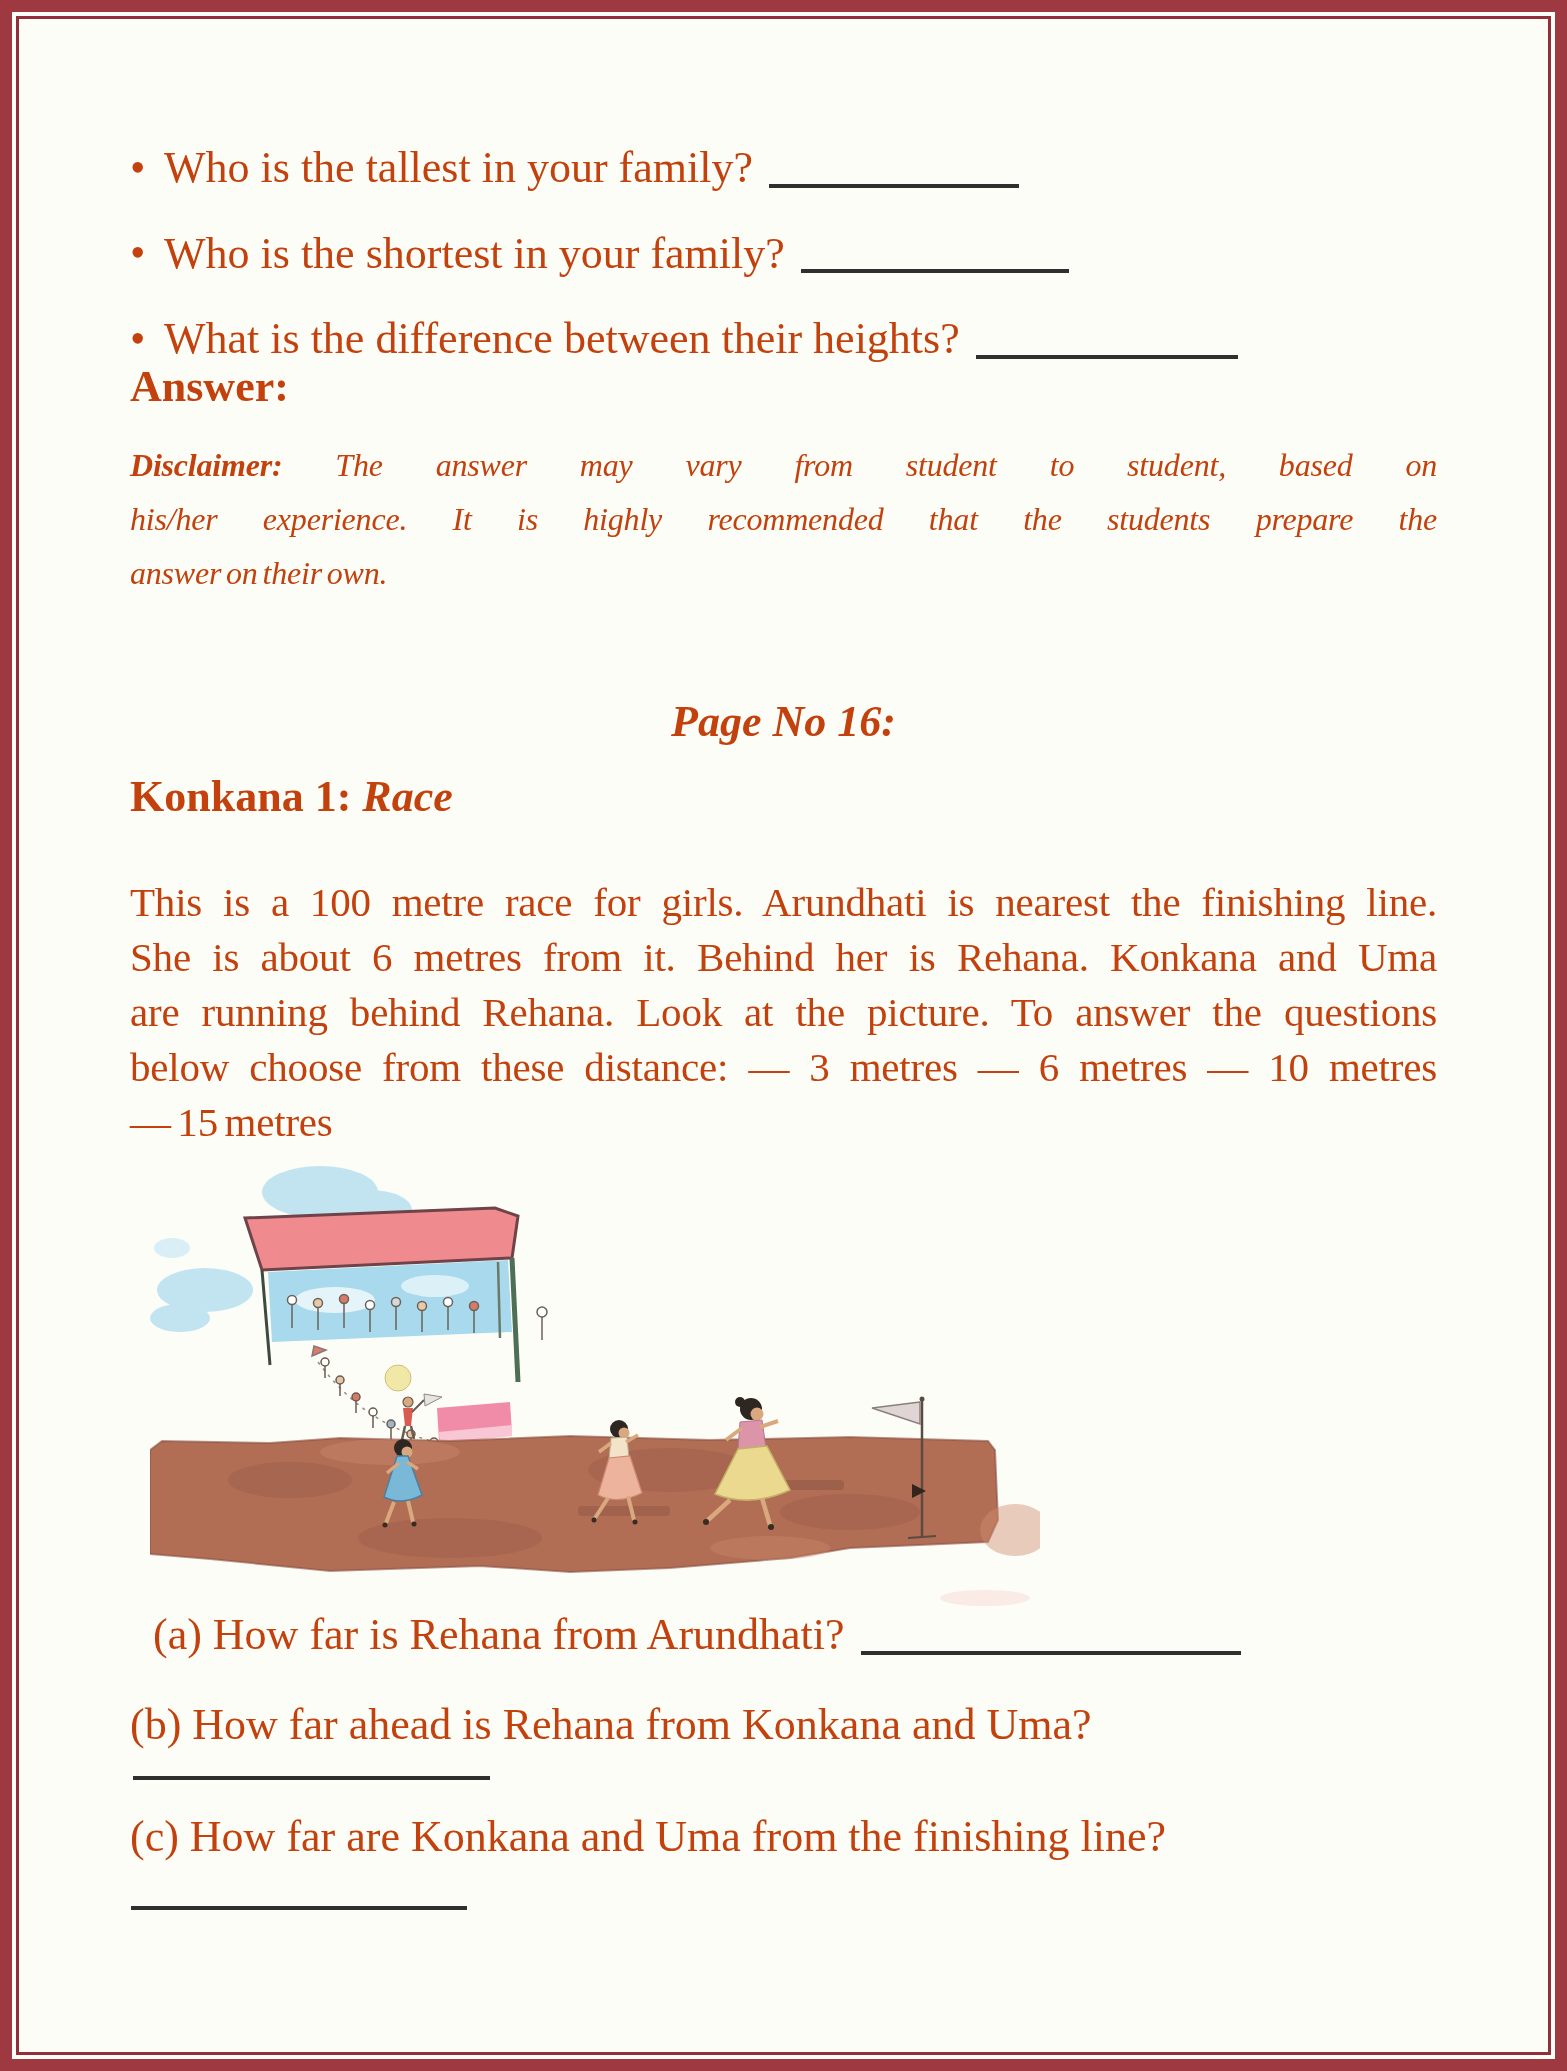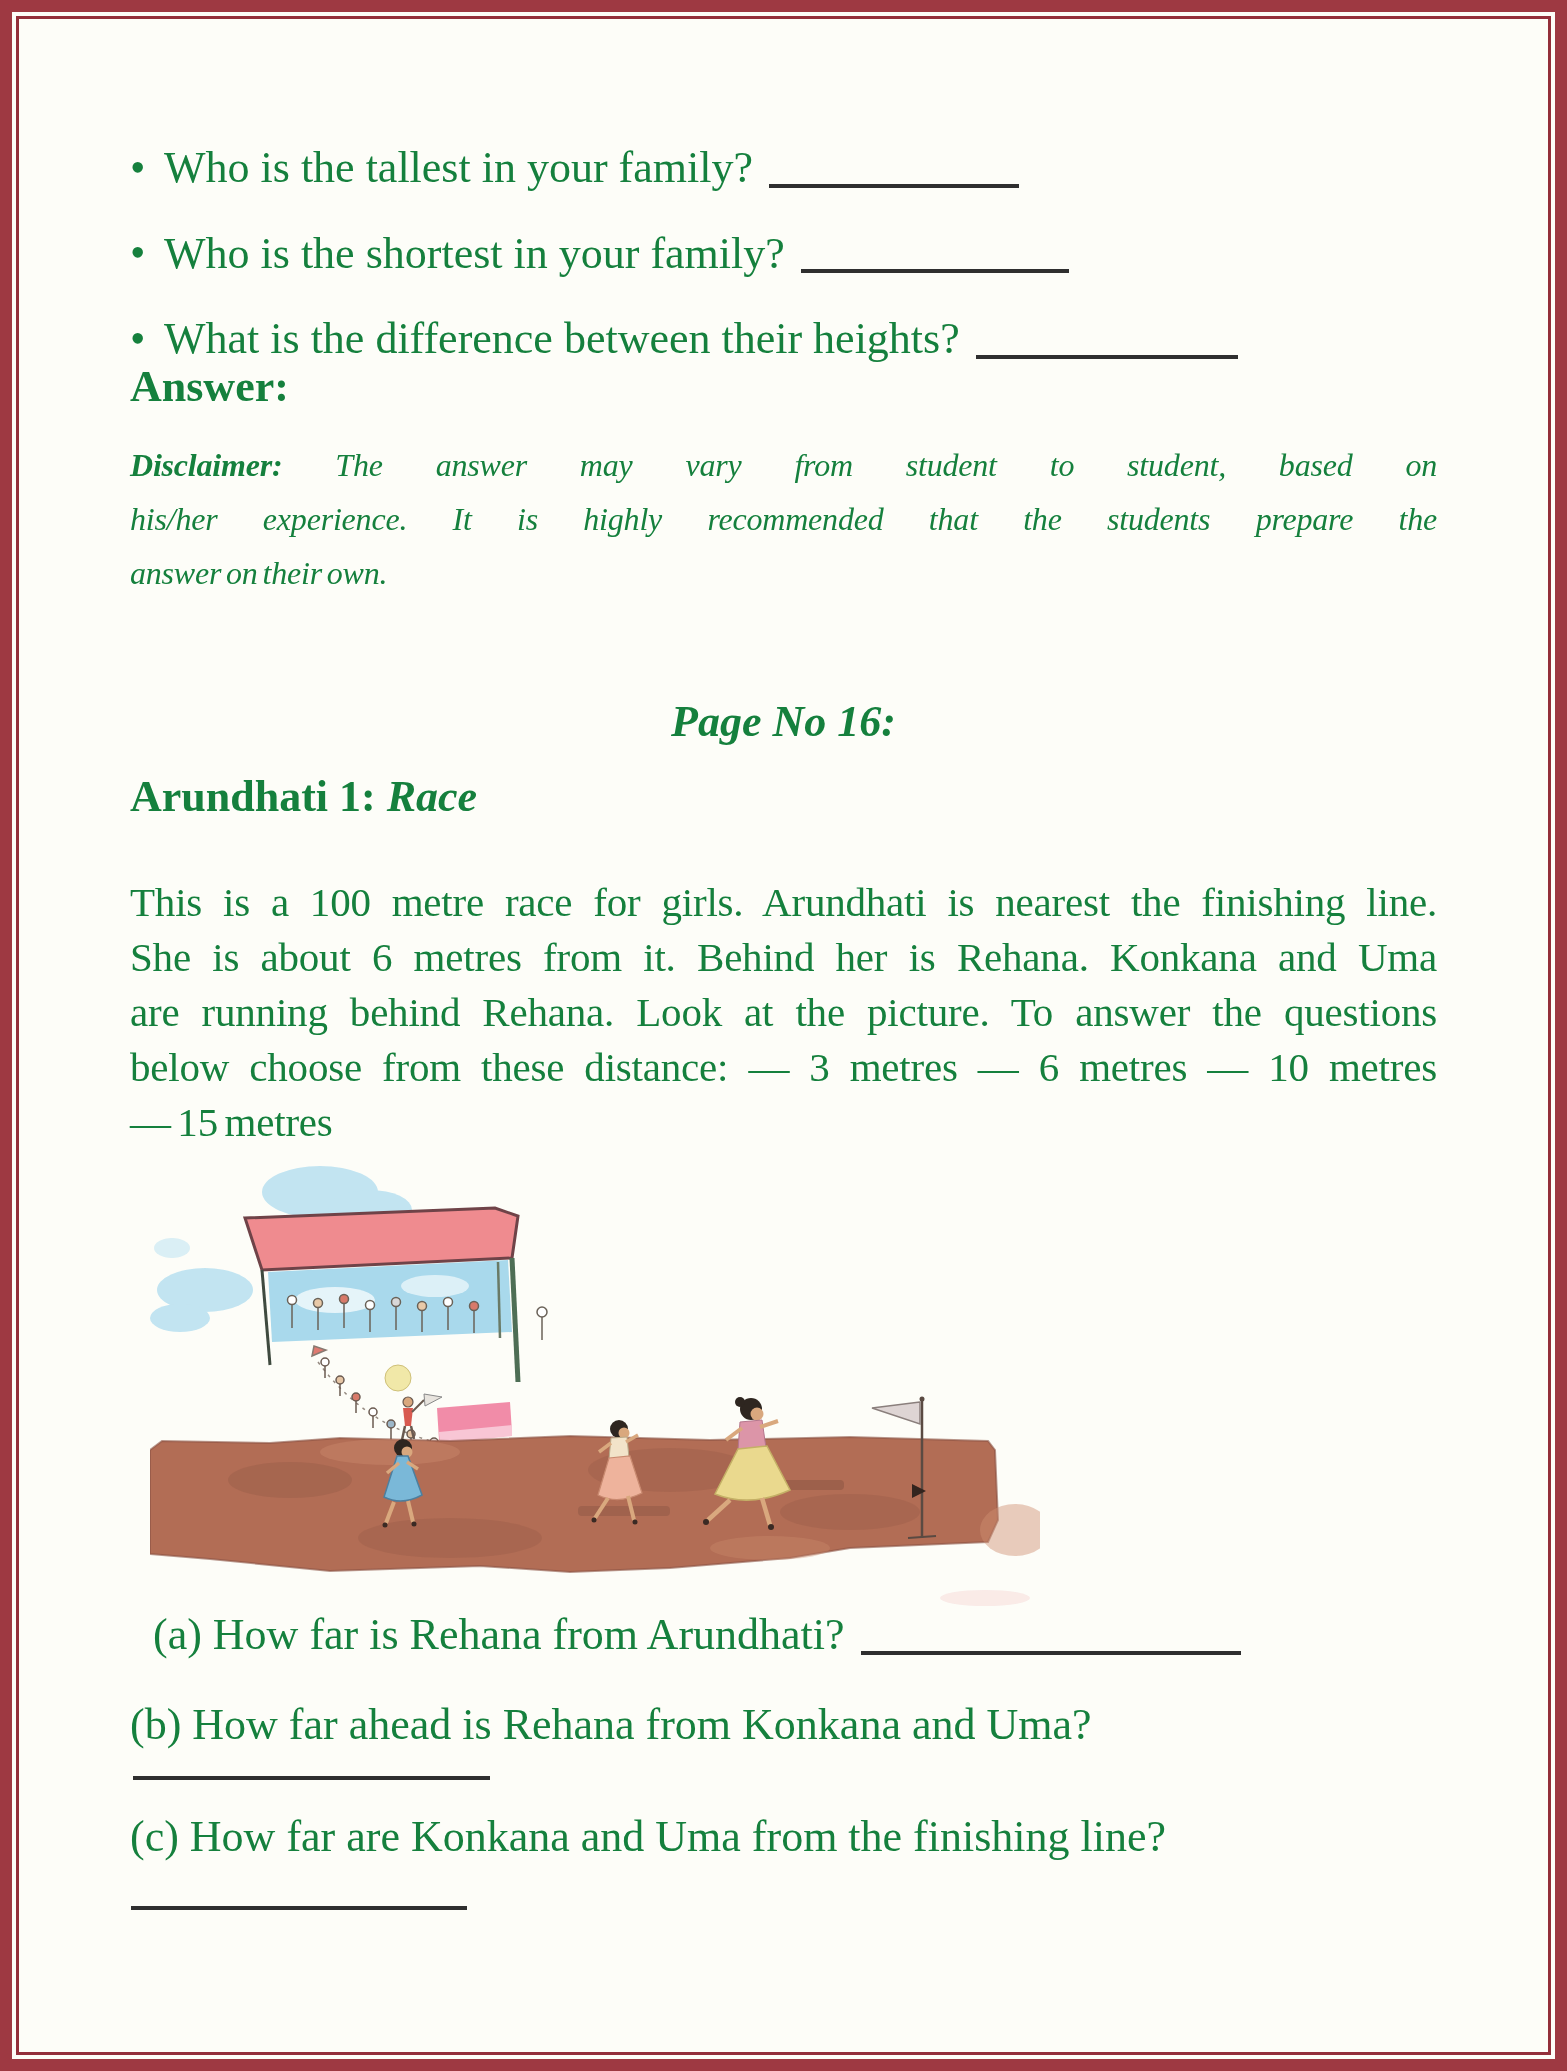--- a/index.html
+++ b/index.html
@@ -3,21 +3,21 @@
 <meta charset="utf-8">
 <style>
   html,body { margin:0; padding:0; background:#ffffff; }
   .page {
     position:relative;
     width:1567px; height:2071px;
     box-sizing:border-box;
     background:#fdfdf8;
     border:12px solid #9e3942;
     font-family:"Liberation Serif","DejaVu Serif",serif;
-    color:#15803d;
+    color:#c2410c;
     overflow:hidden;
   }
   .trim {
     position:absolute; inset:4px;
     border:3px solid #932f3a;
     pointer-events:none;
   }
   .block { position:absolute; left:118px; right:118px; }
 
   
@@ -79,21 +79,21 @@
 
   <div class="block disclaimer">
     <span class="dline"><span class="dlabel">Disclaimer:</span> <span>The answer may vary from student to student, based on</span></span>
     <span class="dline">his/her experience. It is highly recommended that the students prepare the</span>
     <span class="dline last">answer on their own.</span>
   </div>
 
   <div class="block page-no">Page No 16:</div>
 
   <div class="block question-head">
-    <span>Arundhati 1:</span> <span class="question-title">Race</span>
+    <span>Konkana 1:</span> <span class="question-title">Race</span>
   </div>
 
   <div class="block race">
     <span class="jline">This is a 100 metre race for girls. Arundhati is nearest the finishing line.</span>
     <span class="jline">She is about 6 metres from it. Behind her is Rehana. Konkana and Uma</span>
     <span class="jline">are running behind Rehana. Look at the picture. To answer the questions</span>
     <span class="jline">below choose from these distance: — 3 metres — 6 metres — 10 metres</span>
     <span class="jline last">— 15 metres</span>
   </div>
 

